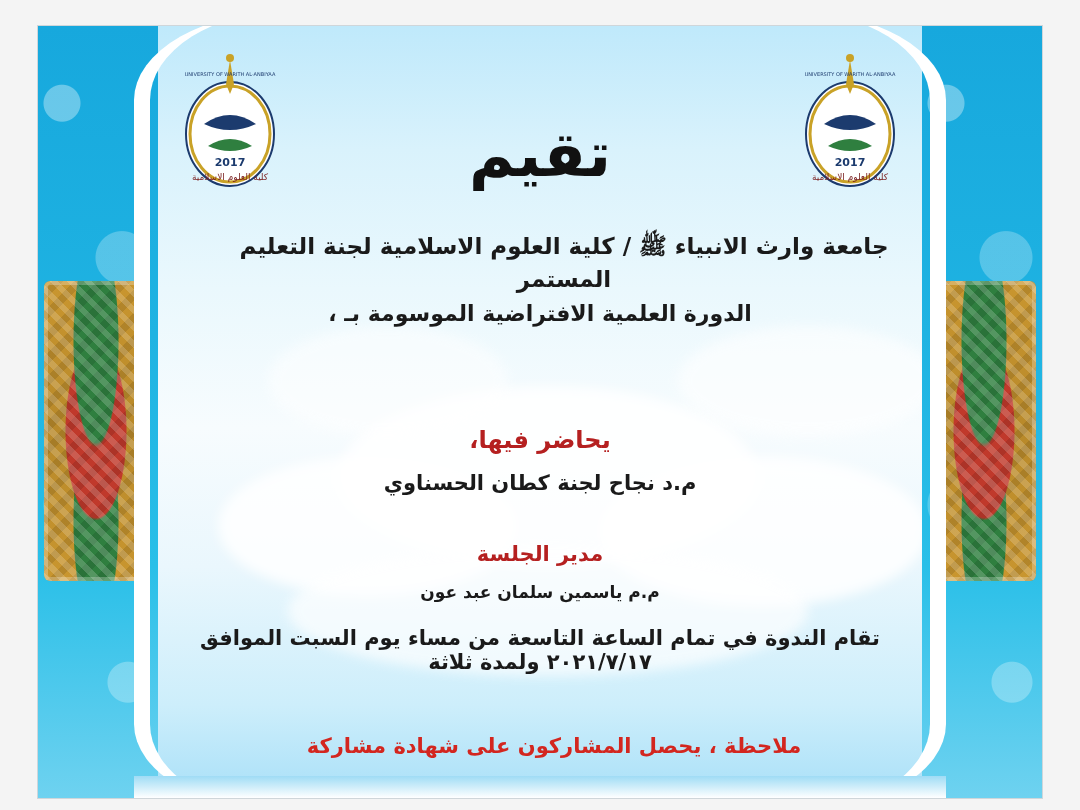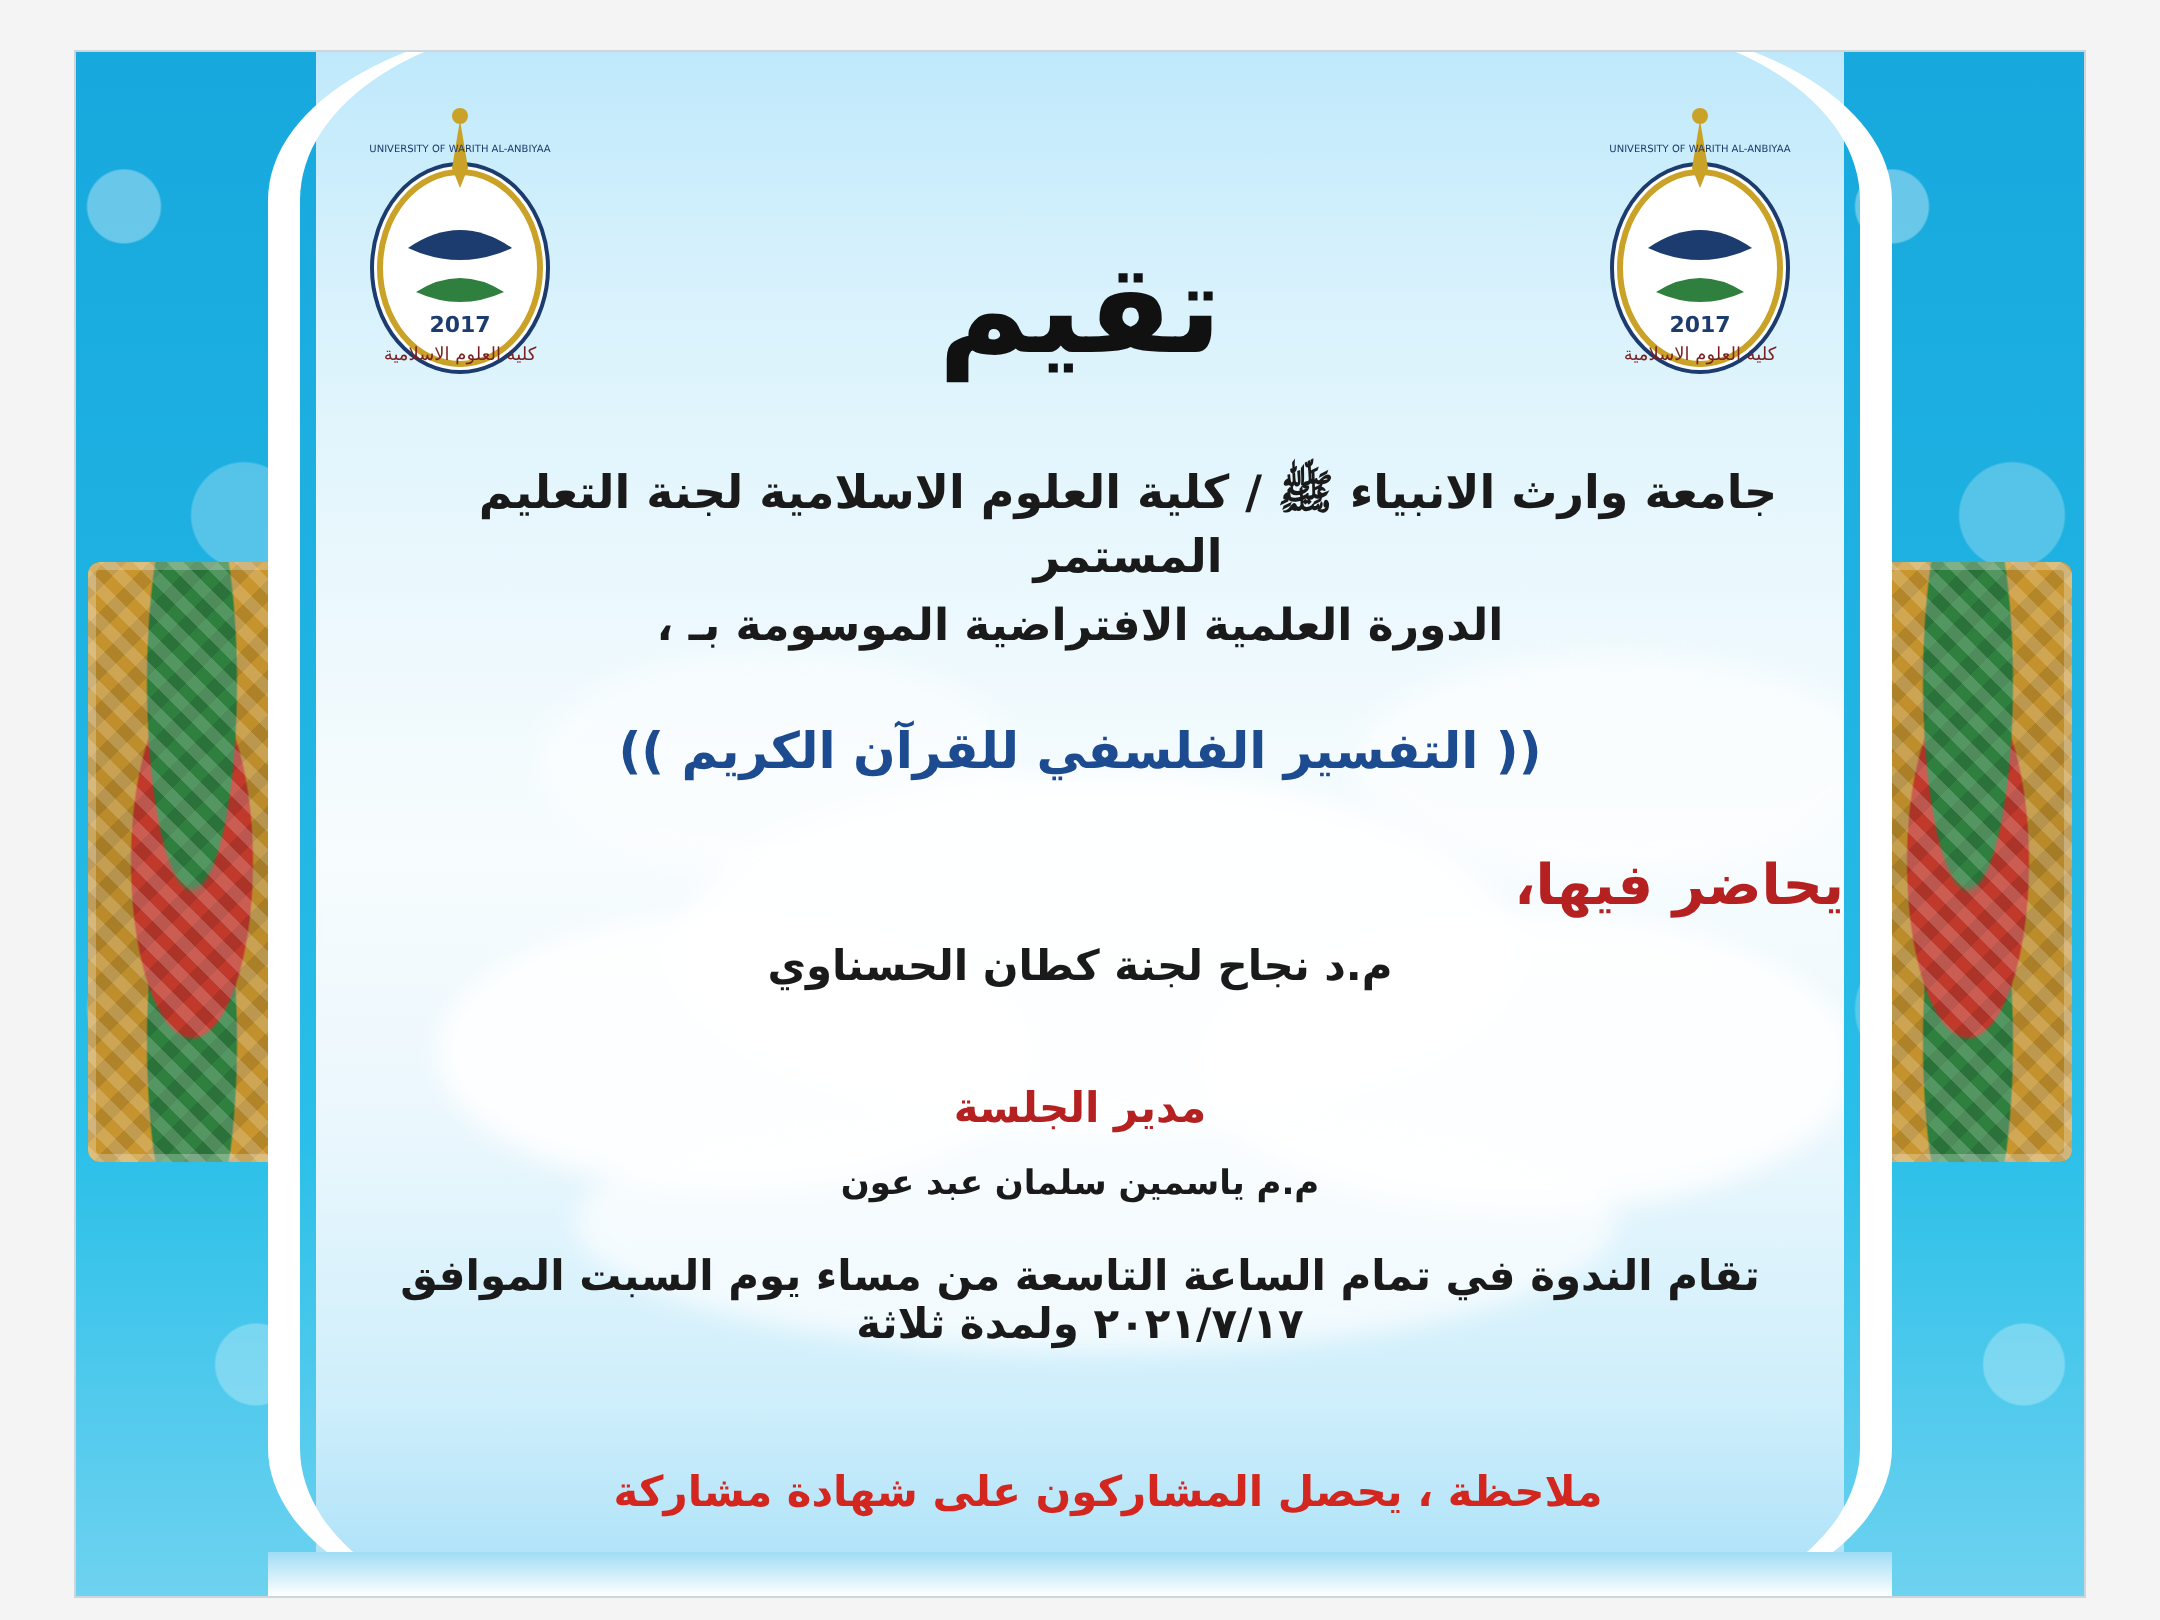--- a/index.html
+++ b/index.html
@@ -137,21 +137,21 @@
   .line {
     position: absolute;
     left: 0; right: 0;
     font-family: "DejaVu Sans", sans-serif;
     color: #1a1a1a;
   }
 
   .l-univ   { top: 206px; font-size: 23px; font-weight: 600; padding-left: 48px; }
   .l-course { top: 275px; font-size: 22px; font-weight: 600; }
   .l-topic  { top: 335px; font-size: 25px; font-weight: bold; color: #1d4b8f; }
-  .l-lect-h { top: 400px; font-size: 28px; font-weight: bold; color: #b52020; text-align: right; }
+  .l-lect-h { top: 400px; font-size: 24px; font-weight: bold; color: #b52020; }
   .l-lect   { top: 445px; font-size: 21px; font-weight: 600; }
   .l-mod-h  { top: 516px; font-size: 21px; font-weight: bold; color: #b52020; }
   .l-mod    { top: 556px; font-size: 17px; font-weight: 600; }
 
   .l-time1  { top: 600px; font-size: 21px; font-weight: 600; }
   .l-time2  { top: 645px; font-size: 21px; font-weight: 600; }
   .l-time2 .gmeet {
     font-family: "DejaVu Serif", serif;
     font-weight: bold;
     font-size: 30px;
@@ -215,21 +215,20 @@
           <text x="52" y="112" text-anchor="middle" font-family="DejaVu Sans" font-size="11" font-weight="bold" fill="#1c3b6e">2017</text>
           <text x="52" y="126" text-anchor="middle" font-family="DejaVu Sans" font-size="9" fill="#7a1f1f">كلية العلوم الاسلامية</text>
           <text x="52" y="22" text-anchor="middle" font-family="DejaVu Sans" font-size="5" fill="#1c3b6e">UNIVERSITY OF WARITH AL-ANBIYAA</text>
         </svg>
       </div>
 
       <div class="title">تقيم</div>
 
       <div class="line l-univ">جامعة وارث الانبياء ﷺ / كلية العلوم الاسلامية لجنة التعليم المستمر</div>
       <div class="line l-course">الدورة العلمية الافتراضية الموسومة بـ ،</div>
-      <div class="line l-topic">(( التفسير الفلسفي للقرآن الكريم ))</div>
 
       <div class="line l-lect-h">يحاضر فيها،</div>
       <div class="line l-lect">م.د نجاح لجنة كطان الحسناوي</div>
 
       <div class="line l-mod-h">مدير الجلسة</div>
       <div class="line l-mod">م.م ياسمين سلمان عبد عون</div>
 
       <div class="line l-time1">تقام الندوة في تمام الساعة التاسعة من مساء يوم السبت الموافق ٢٠٢١/٧/١٧ ولمدة ثلاثة</div>
 
       <div class="line l-note">ملاحظة ، يحصل المشاركون على شهادة مشاركة</div>

